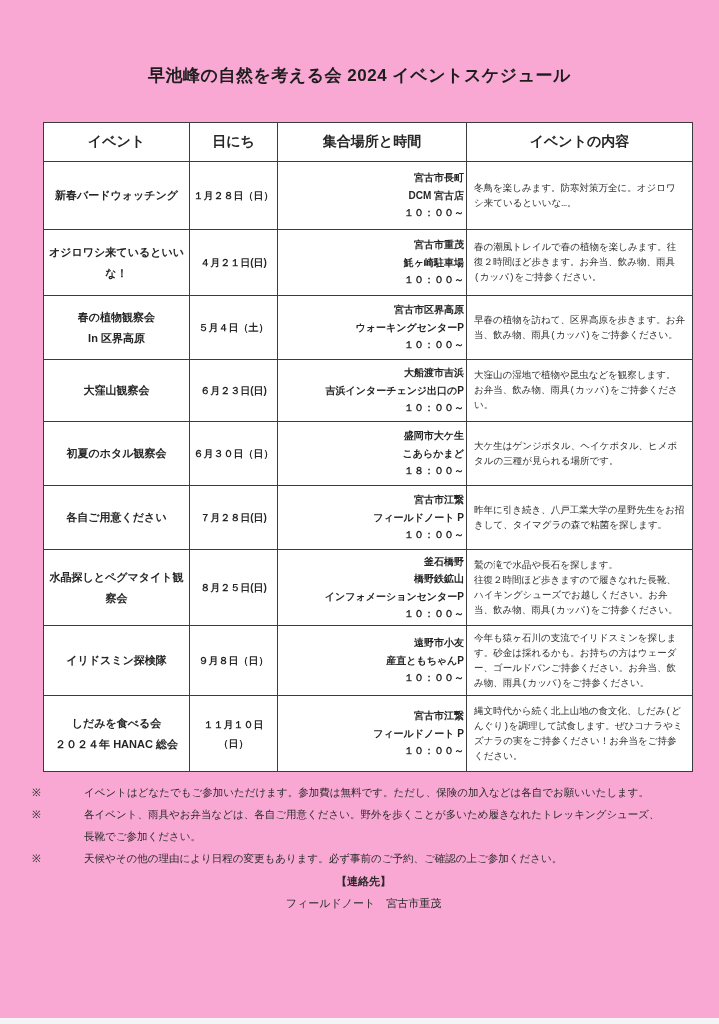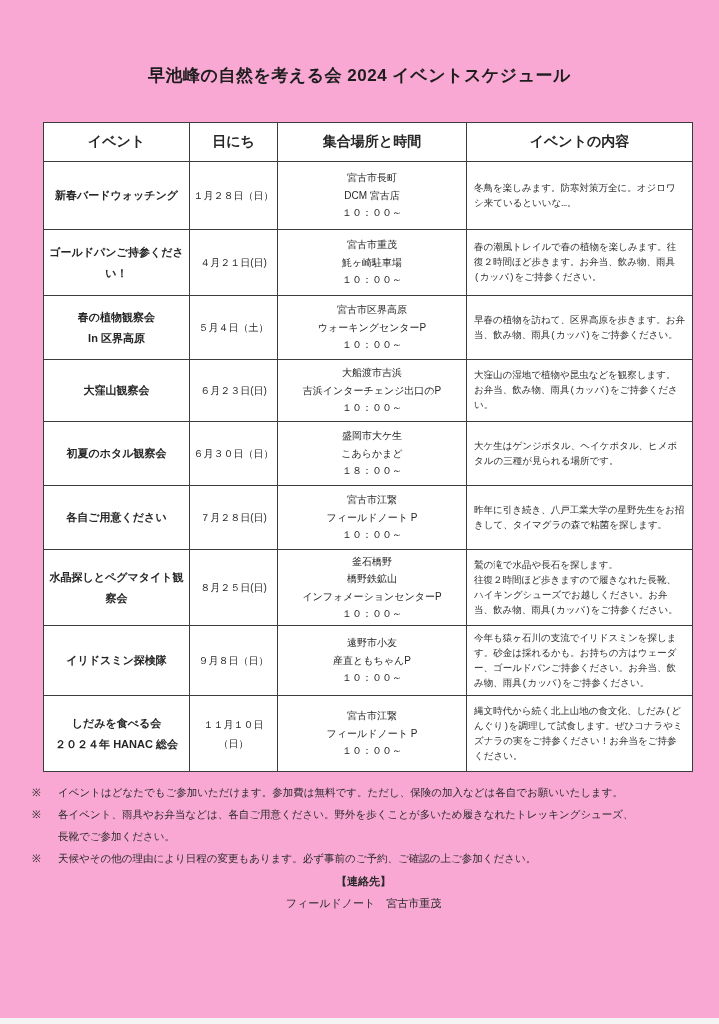--- a/index.html
+++ b/index.html
@@ -37,25 +37,25 @@
   .col-event { width:146px; }
   .col-date  { width:88px;  }
   .col-place { width:189px; }
   .col-desc  { width:226px; }
 
   td.c-event {
     text-align:center; font-weight:bold; font-size:11px;
     white-space:pre-line; line-height:1.9; padding:2px 2px;
   }
   td.c-date {
-    text-align:center; font-weight:normal; font-size:10px;
+    text-align:center; font-weight:bold; font-size:10px;
     white-space:pre-line; line-height:1.9; padding:2px 1px;
   }
   td.c-place {
-    text-align:center; font-weight:normal; font-size:10px;
+    text-align:right; font-weight:bold; font-size:10px;
     white-space:pre-line; line-height:1.75; padding:2px 2px;
   }
   td.c-desc {
     text-align:left; font-weight:normal; font-size:9.5px;
     white-space:pre-line; line-height:1.58; padding:4px 7px;
     color:#2e2e2e;
     font-family:Liberation Mono, monospace;
   }
   tbody tr:nth-child(1){ height:68px; }
   tbody tr:nth-child(2){ height:66px; }
@@ -66,21 +66,21 @@
   tbody tr:nth-child(7){ height:76px; }
   tbody tr:nth-child(8){ height:70px; }
   tbody tr:nth-child(9){ height:76px; }
 
   .notes {
     position:absolute; top:781px; left:32px; width:655px;
     font-size:10.5px; color:#2a2a2a;
   }
   .note { display:flex; align-items:flex-start; line-height:22px; }
   .note .marker { flex:none; width:26px; }
-  .note .note-text { flex:1; white-space:pre-line; }
+  .note .note-text { flex:1; white-space:pre-line;margin-left:26px; }
 
   .contact {
     position:absolute; top:870px; left:4px; width:719px;
     text-align:center; font-size:11px; color:#2a2a2a;
     line-height:22px;
   }
   .contact .heading { font-weight:bold; }
 
   .page-edge-bottom {
     position:absolute; left:0; bottom:0; width:719px; height:6px;
@@ -112,21 +112,21 @@
     <tbody>
       <tr>
         <td class="c-event">新春バードウォッチング</td>
         <td class="c-date">１月２８日（日）</td>
         <td class="c-place">宮古市長町
 DCM 宮古店
 １０：００～</td>
         <td class="c-desc">冬鳥を楽しみます。防寒対策万全に。オジロワシ来ているといいな…。</td>
       </tr>
       <tr>
-        <td class="c-event">ゴールドパンご持参ください！</td>
+        <td class="c-event">オジロワシ来ているといいな！</td>
         <td class="c-date">４月２１日(日)</td>
         <td class="c-place">宮古市重茂
 魹ヶ崎駐車場
 １０：００～</td>
         <td class="c-desc">春の潮風トレイルで春の植物を楽しみます。往復２時間ほど歩きます。お弁当、飲み物、雨具(カッパ)をご持参ください。</td>
       </tr>
       <tr>
         <td class="c-event">春の植物観察会
 In 区界高原</td>
         <td class="c-date">５月４日（土）</td>

